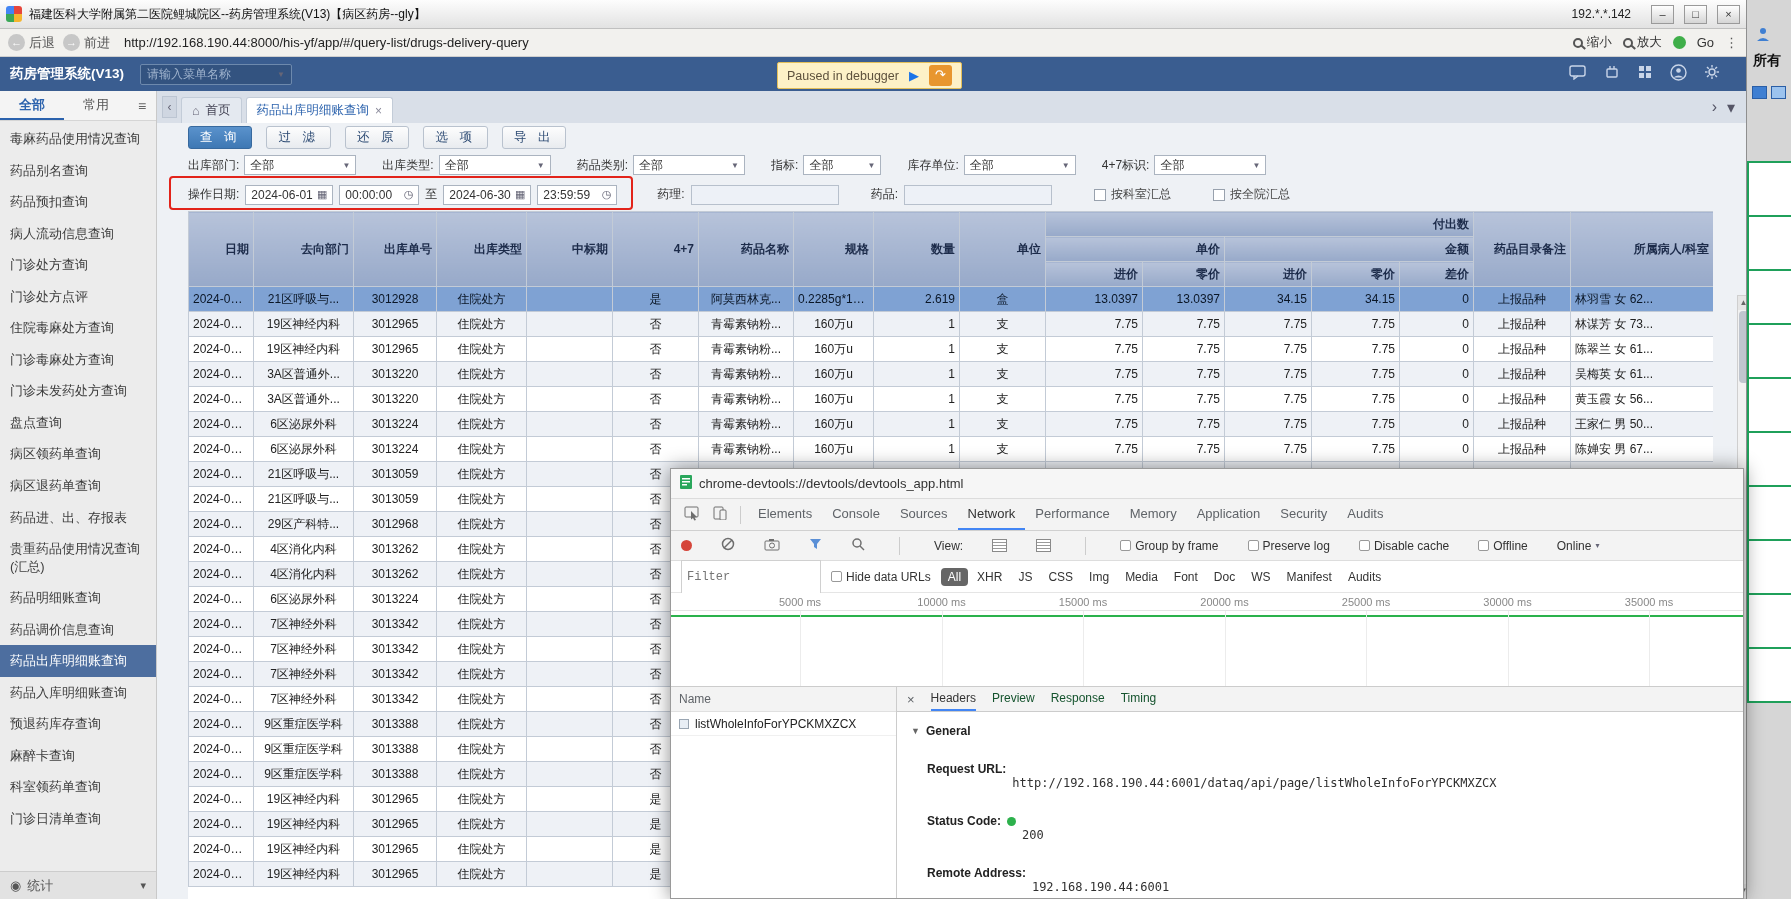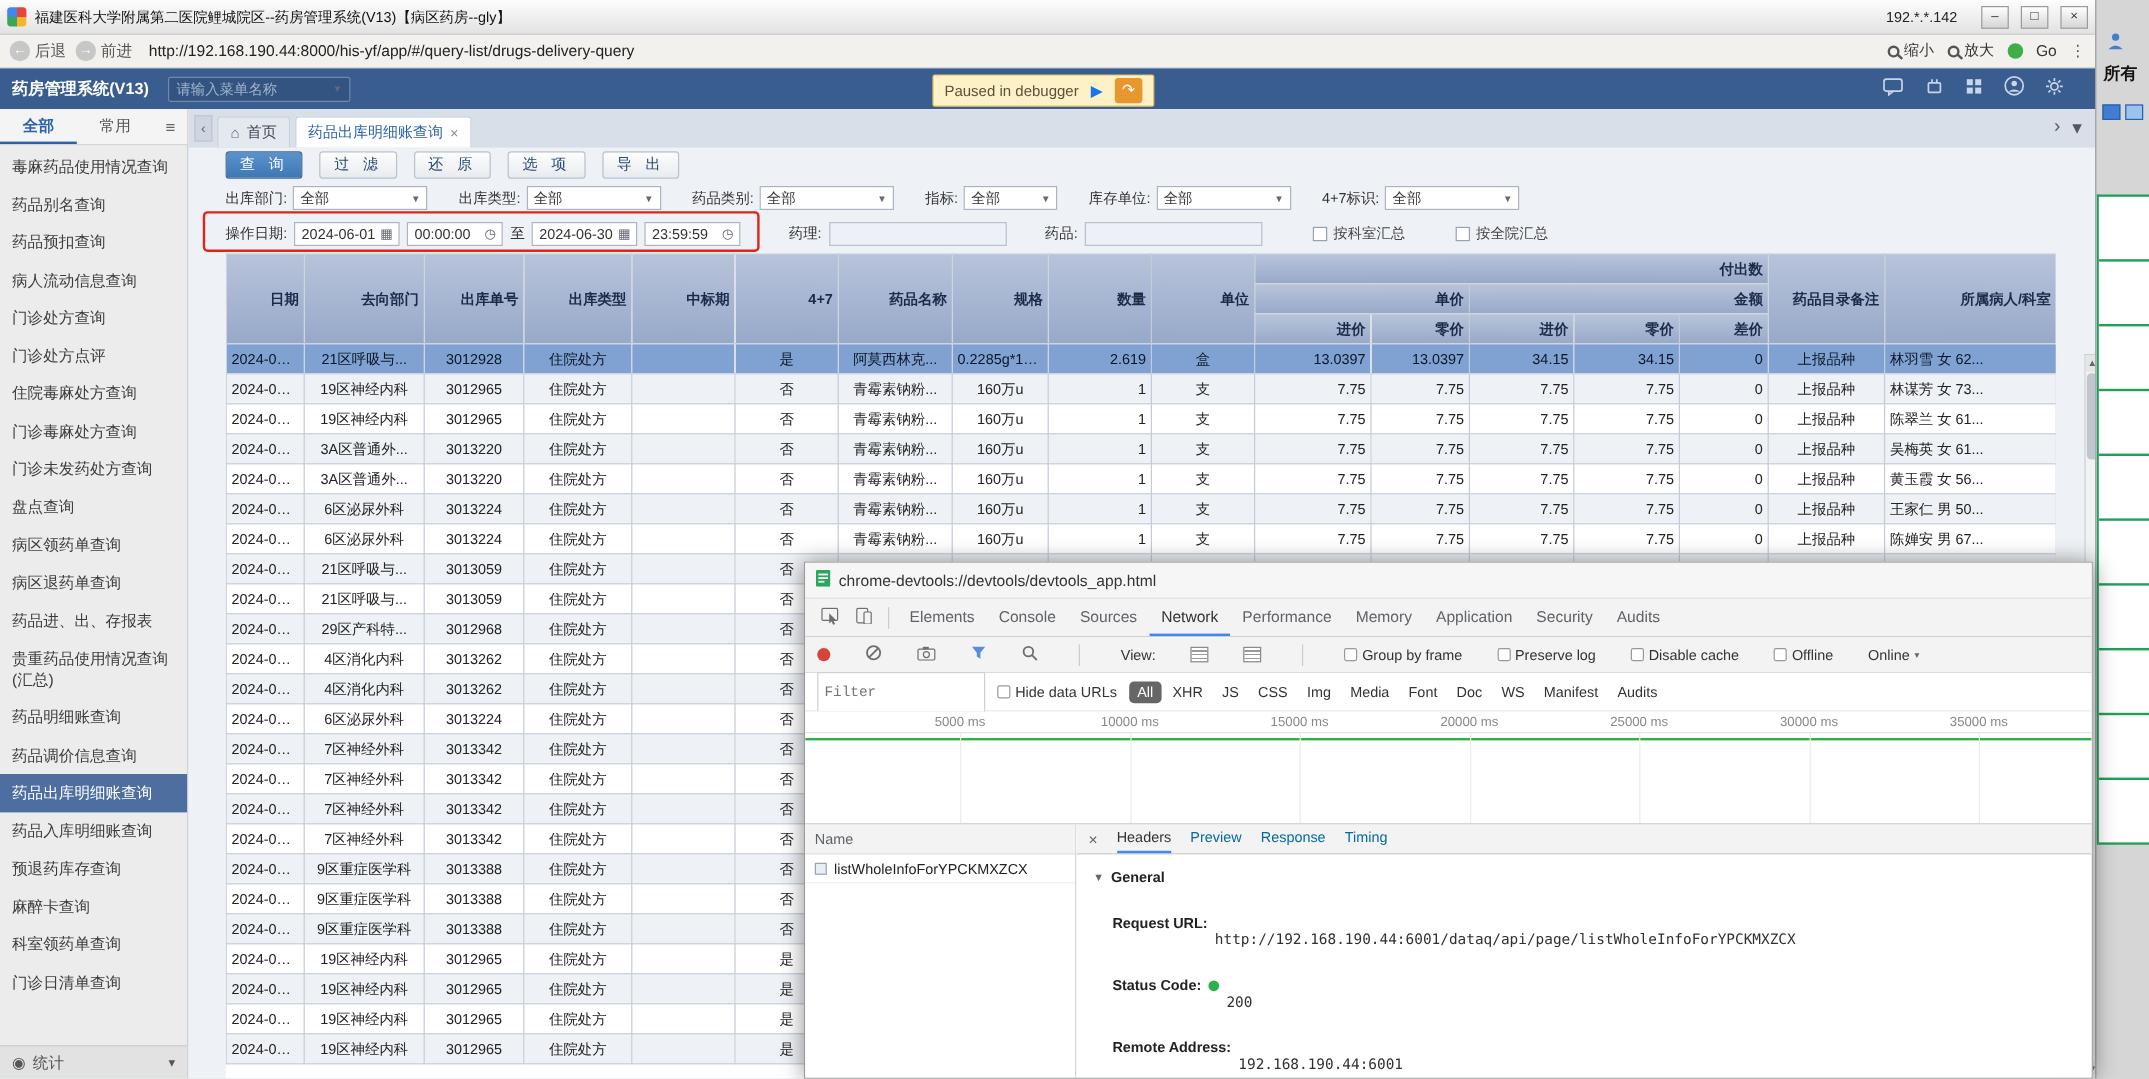--- a/index.html
+++ b/index.html
@@ -180,21 +180,21 @@
     flex-direction:column; background:#fff; flex:none; }
   .dt-left-head { height:25px; line-height:24px; padding:0 8px; background:#f3f3f3;
     border-bottom:1px solid #e0e0e0; color:#5f6368; flex:none; }
   .dt-req-row { height:24px; display:flex; align-items:center; gap:6px; padding:0 8px;
     border-bottom:1px solid #f0f0f0; color:#222; }
   .req-icon { width:10px; height:10px; border:1px solid #99a5b2; background:#e8eef5; flex:none; }
   .dt-right { flex:1; display:flex; flex-direction:column; background:#fff; overflow:hidden; }
   .dt-right-head { height:25px; background:#f3f3f3; border-bottom:1px solid #ccc;
     display:flex; align-items:center; gap:16px; padding:0 10px; flex:none; }
   .dt-close { color:#5f6368; font-size:13px; }
-  .dt-dtab { color:#0369a1; height:100%; line-height:23px; }
+  .dt-dtab { color:#14532d; height:100%; line-height:23px; }
   .dt-dtab.active { color:#333; border-bottom:2px solid #4285f4; }
   .dt-detail { flex:1; overflow:hidden; padding-top:12px; }
   .section-head { font-weight:bold; color:#222; padding:0 0 5px 14px;
     display:flex; align-items:center; gap:6px; }
   .tri { font-size:9px; color:#666; font-weight:normal; }
   .kv-row { padding:3px 0 3px 30px; display:flex; align-items:center; gap:6px; line-height:18px; }
   .kv-key { font-weight:bold; color:#222; }
   .kv-val { font-family:"DejaVu Sans Mono", monospace; color:#303030;margin-top:28px; }
   .status-dot { width:9px; height:9px; border-radius:50%; background:#2db14c; display:inline-block; }
   .dt-hr { height:1px; background:#e5e5e5; margin:9px 0; }

